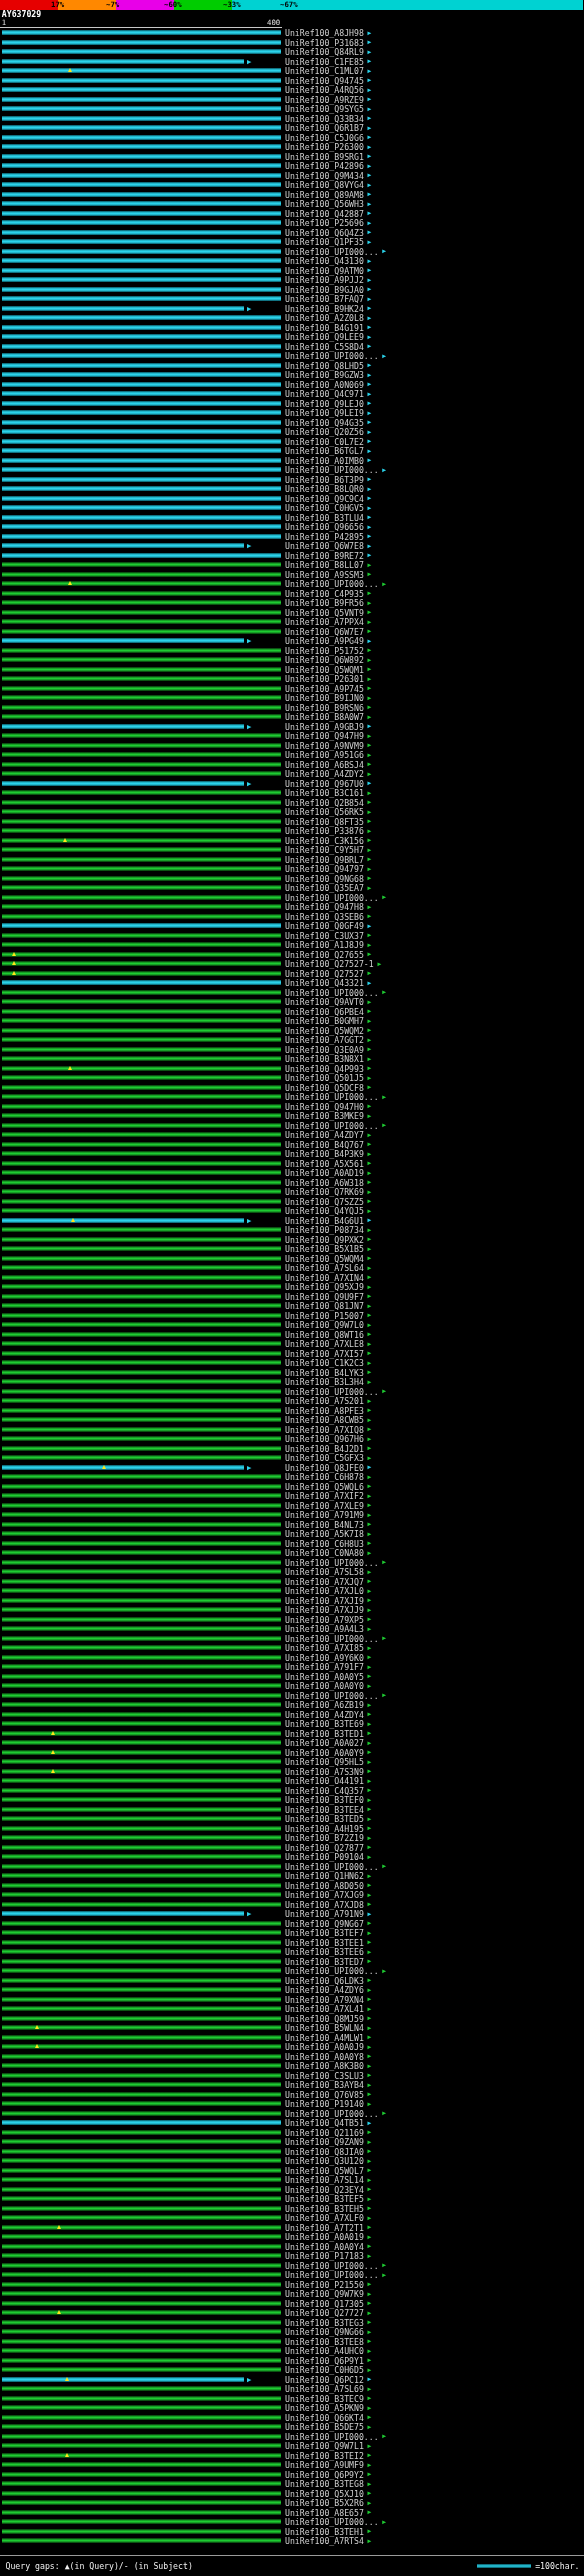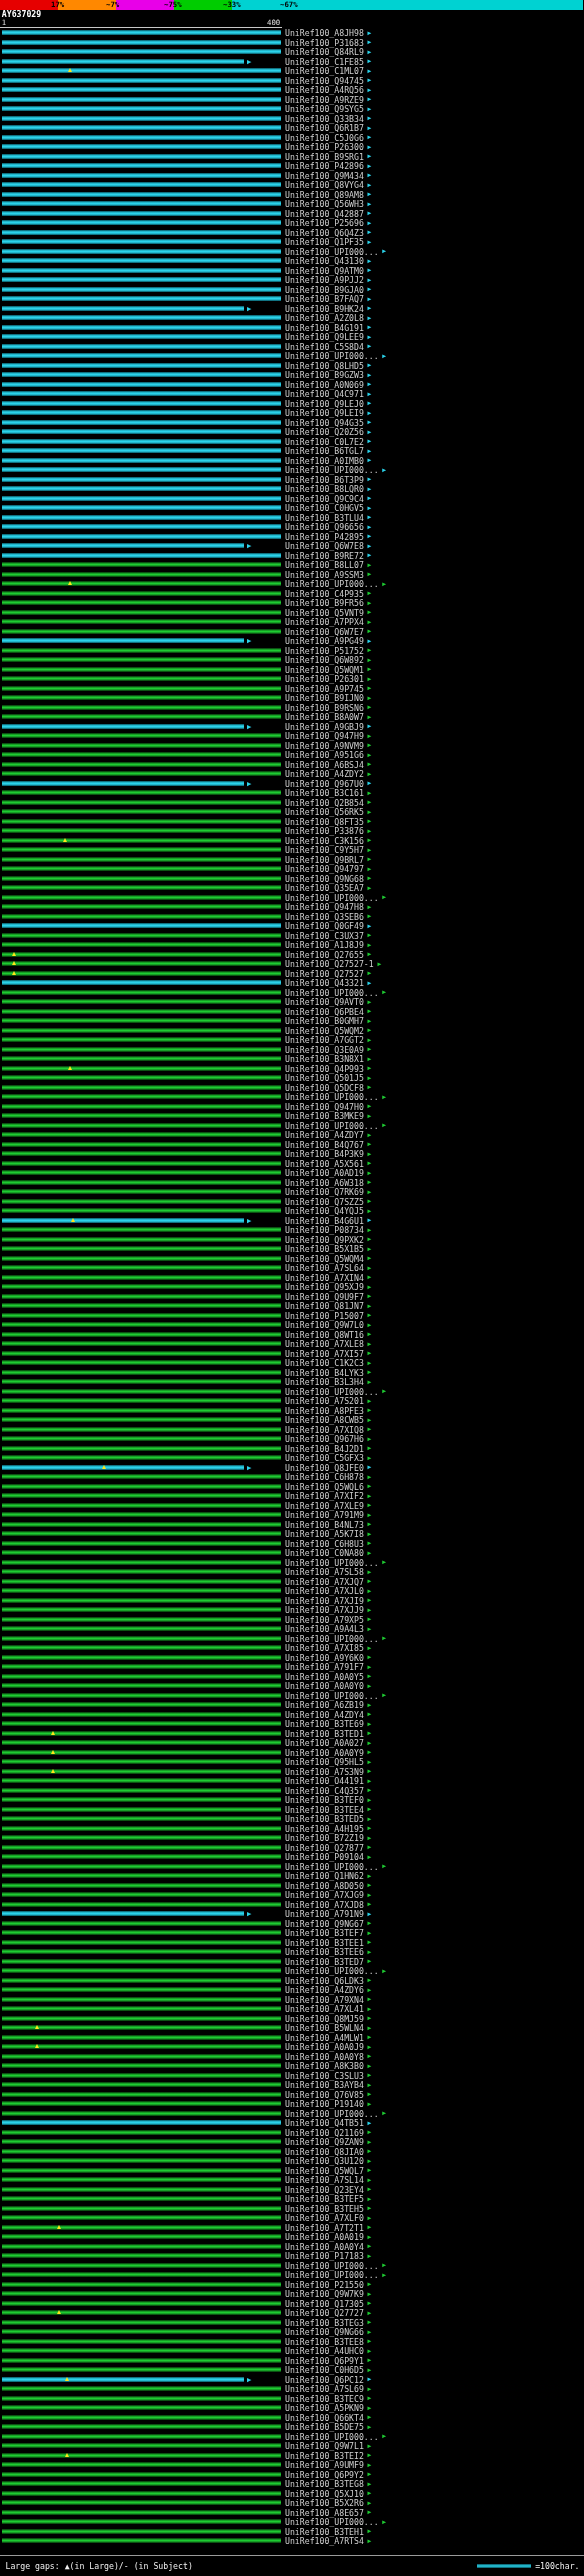--- a/index.html
+++ b/index.html
@@ -60,21 +60,21 @@
 <body>
 
 <div class="scalebar">
     <div class="seg" style="width: 58px; background: rgb(230, 0, 0);"></div>
     <div class="seg" style="width: 58px; background: rgb(255, 136, 0);"></div>
     <div class="seg" style="width: 58px; background: rgb(232, 0, 232);"></div>
     <div class="seg" style="width: 58px; background: rgb(0, 204, 0);"></div>
     <div class="seg" style="width: 351px; background: rgb(0, 210, 210);"></div>
     <span class="seg-label" style="left: 51px;">17%</span>
     <span class="seg-label" style="left: 106px;">~7%</span>
-    <span class="seg-label" style="left: 164px;">~75%</span>
+    <span class="seg-label" style="left: 164px;">~60%</span>
     <span class="seg-label" style="left: 223px;">~33%</span>
     <span class="seg-label" style="left: 280px;">~67%</span>
   </div>
 
 <div class="query-name">AY637029</div>
 
 <div class="ruler">
   <span class="tick-start">1</span>
   <span class="tick-end">400</span>
 </div>
@@ -1959,19 +1959,19 @@
     <div class="row">
       <div class="bar bar-green" style="left: 1.8px; width: 279px;"></div>
       <span class="hit">
         <span class="hit-label">UniRef100_A7RTS4</span>
         <span class="label-arrow" style="color: rgb(30, 203, 50);">▶</span>
       </span>
     </div>
   </div>
 
 <div class="footer">
-  <span>Large gaps: ▲(in Large)/- (in Subject)</span>
+  <span>Query gaps: ▲(in Query)/- (in Subject)</span>
   <span class="footer-scale">
     <span class="scale-line"></span>
     <span>=100char.</span>
   </span>
 </div>
 
 
 </body></html>

